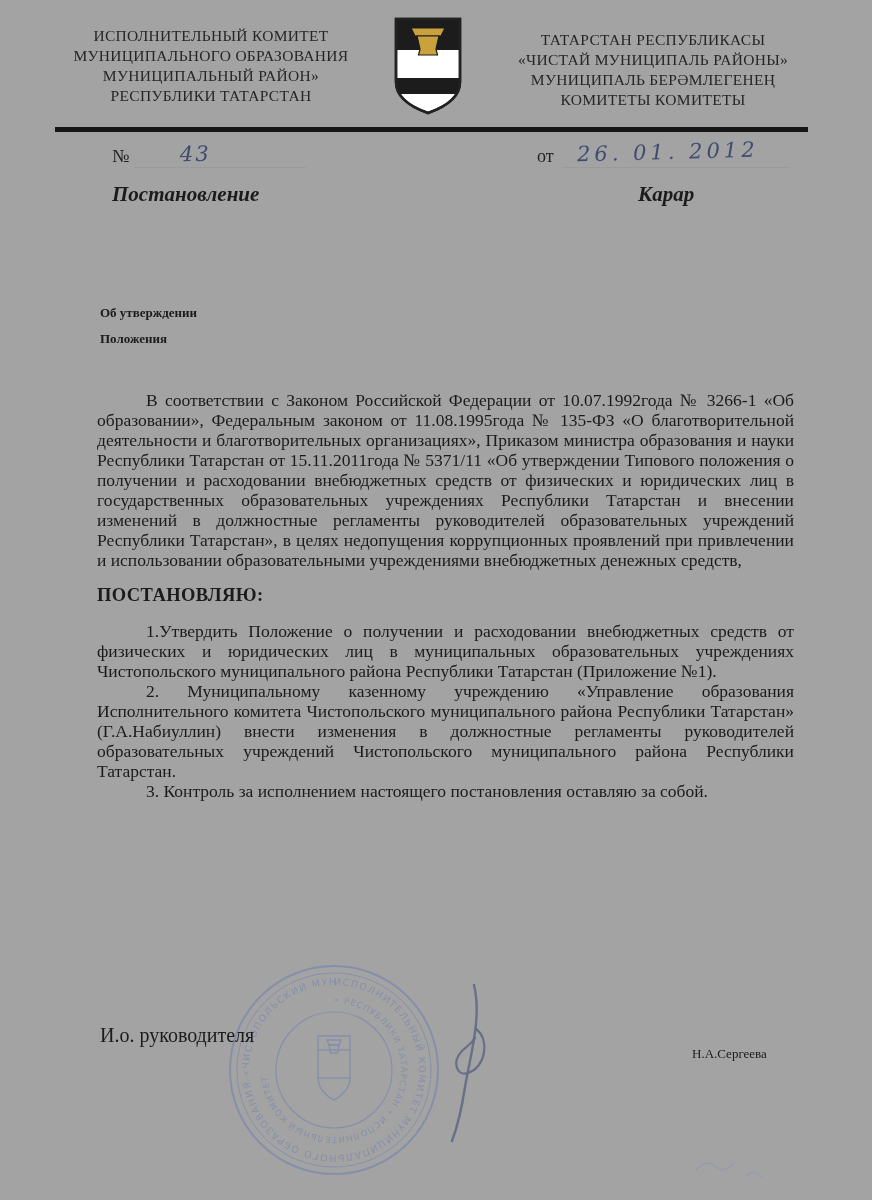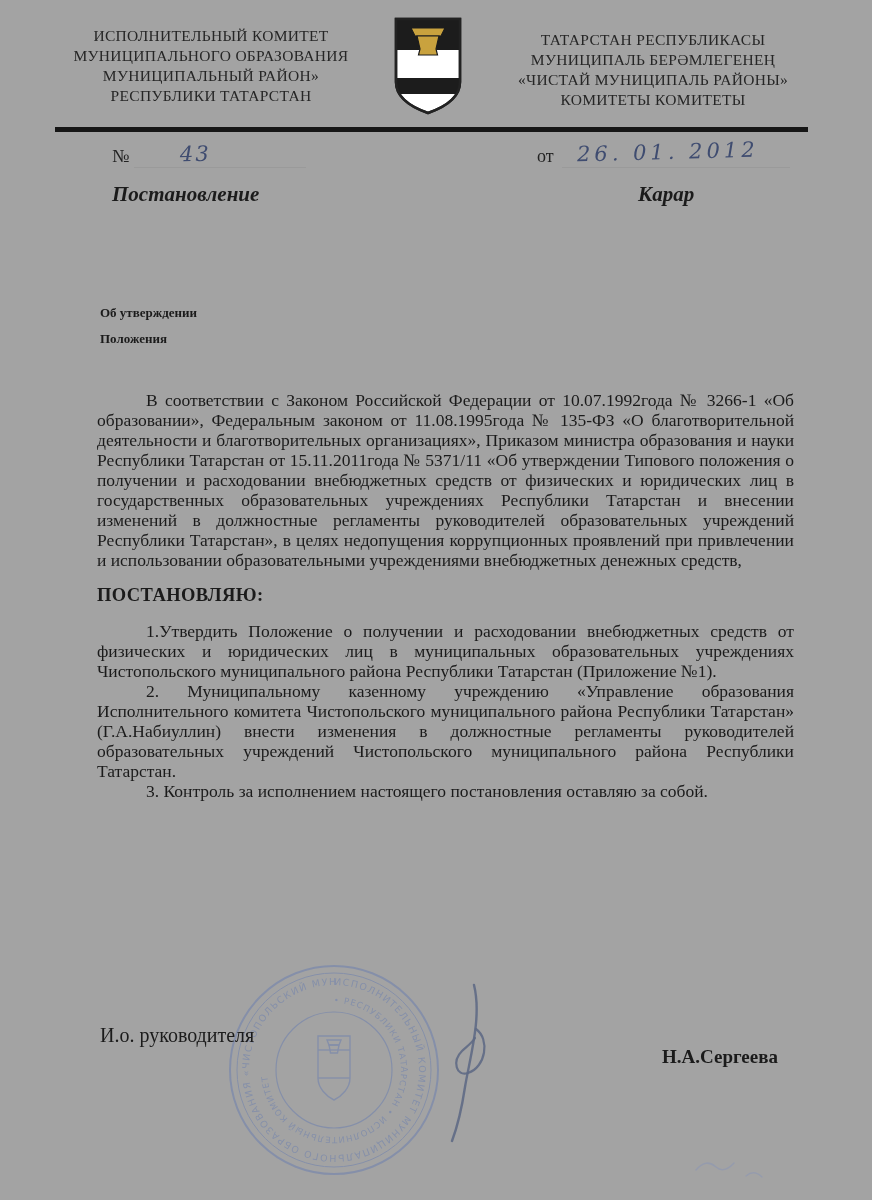--- a/index.html
+++ b/index.html
@@ -98,24 +98,23 @@
   
   .sig-position {
     position: absolute;
     top: 1022px; left: 100px;
     font-size: 20px;
     line-height: 27px;
     color: #1b1b1b;
   }
   .sig-name {
     position: absolute;
-    top: 1046px; left: 662px;
-    font-size: 19px;
-    color: #1b1b1b;
-    font-weight: bold;
+    top: 1046px; left: 692px;
+    font-size: 13px;
+    color: #1b1b1b;
   }
 
   
   .stamp { position: absolute; top: 958px; left: 222px; opacity: 0.8; }
   .autograph { position: absolute; top: 975px; left: 428px; }
   .stray-mark { position: absolute; top: 1146px; left: 688px; opacity: 0.55; }
 </style>
 </head>
 <body>
 
@@ -141,22 +140,22 @@
         <rect x="4" y="62" width="64" height="16" fill="#1c1c1c"></rect>
         <path d="M19,12 h34 l-4,8 h-26 z" fill="#c9a23e" stroke="#1c1c1c" stroke-width="1.2"></path>
         <path d="M25,20 h22 l-3,13 1.5,6 h-19 l1.5,-6 z" fill="#c9a23e" stroke="#1c1c1c" stroke-width="1.2"></path>
       </g>
       <path d="M4,3 H68 V66 C68,80 56,90 36,97 C16,90 4,80 4,66 Z" fill="none" stroke="#222222" stroke-width="2.5"></path>
     </svg>
   </div>
 
   <div class="hdr-block hdr-right">
     <div>ТАТАРСТАН РЕСПУБЛИКАСЫ</div>
+    <div>«ЧИСТАЙ МУНИЦИПАЛЬ РАЙОНЫ»</div>
     <div>МУНИЦИПАЛЬ БЕРӘМЛЕГЕНЕҢ</div>
-    <div>«ЧИСТАЙ МУНИЦИПАЛЬ РАЙОНЫ»</div>
     <div>КОМИТЕТЫ КОМИТЕТЫ</div>
   </div>
 
   <div class="rule"></div>
 
   <div class="meta-label num-label">№</div>
   <div class="u-line num-line"></div>
   <div class="hand num-value">43</div>
 
   <div class="meta-label date-label">от</div>

